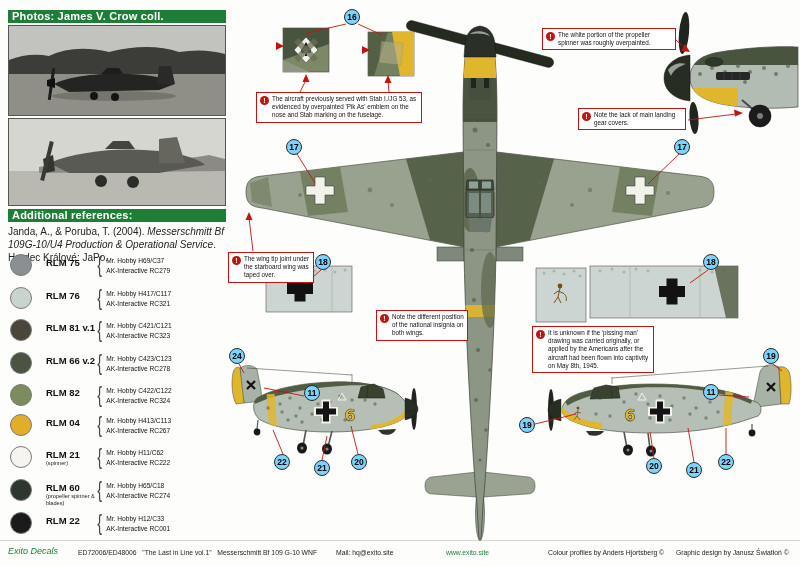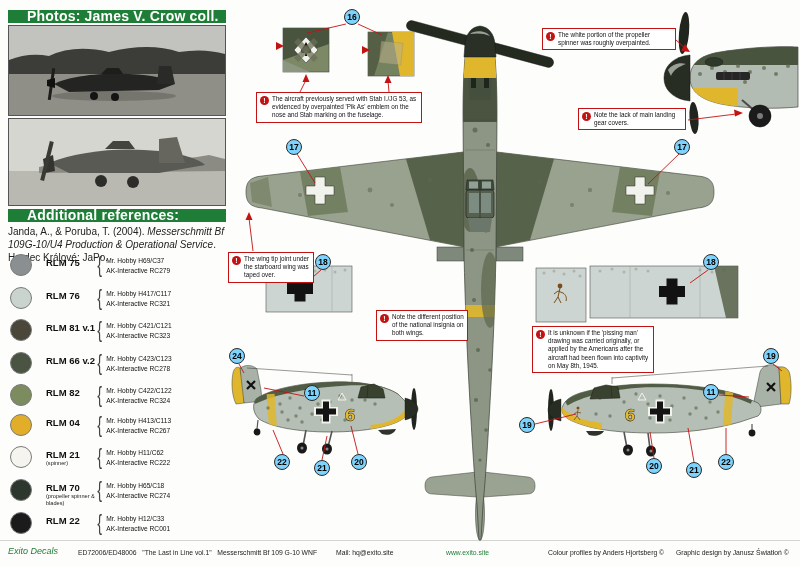--- a/index.html
+++ b/index.html
@@ -1,19 +1,19 @@
 <!DOCTYPE html>
 <html><head>
 <meta charset="utf-8">
 <style>
   *{margin:0;padding:0;box-sizing:border-box}
   html,body{width:800px;height:566px}
   body{font-family:"Liberation Sans",sans-serif;background:#fdfdfb;position:relative;overflow:hidden}
   .abs{position:absolute}
-  .greenbar{background:#1e7e37;color:#fff;font-size:14px;font-weight:bold;line-height:13px;height:13px;padding-left:19px;letter-spacing:.2px}
+  .greenbar{background:#1e7e37;color:#fff;font-size:11px;font-weight:bold;line-height:13px;height:13px;padding-left:4px;letter-spacing:.2px}
   .photo{background:#9a9a96;border:1px solid #555;overflow:hidden}
   .ref{font-size:10px;color:#222;line-height:1.3}
   .ref i{font-style:italic}
   .paintrow{display:flex;align-items:flex-start}
   .swatch{width:22px;height:22px;border-radius:50%;border:1px solid #7a7a7a;flex:none;margin-top:2px}
   .pname{font-size:9.5px;font-weight:bold;width:50px;margin-left:14px;line-height:1.1;padding-top:6px;color:#111}
   .pnote{font-size:5.6px;font-weight:normal;display:block;line-height:1.15;color:#222}
   .brace{font-size:22px;font-weight:200;color:#444;line-height:26px;margin-right:3px;transform:scaleX(.65)}
   .plines{font-size:6.6px;line-height:1.55;padding-top:4px;color:#111;white-space:nowrap}
   .callout{width:16px;height:16px;border-radius:50%;background:#7dd3fc;border:1.2px solid #2a2a2a;color:#000;font-size:8.5px;font-weight:bold;display:flex;align-items:center;justify-content:center;z-index:6}
@@ -427,21 +427,21 @@
   <span class="plines"><span>Mr. Hobby H413/C113</span><br><span>AK-Interactive RC267</span></span>
 </div>
 <div class="abs paintrow" style="left:10px;top:444px;width:218px">
   <span class="swatch" style="background-color: rgb(245, 244, 238);"></span>
   <span class="pname"><span>RLM 21</span><span class="pnote">(spinner)</span></span>
   <span class="brace">{</span>
   <span class="plines"><span>Mr. Hobby H11/C62</span><br><span>AK-Interactive RC222</span></span>
 </div>
 <div class="abs paintrow" style="left:10px;top:477px;width:218px">
   <span class="swatch" style="background-color: rgb(46, 55, 46);"></span>
-  <span class="pname"><span>RLM 70</span><span class="pnote">(propeller spinner &amp; blades)</span></span>
+  <span class="pname"><span>RLM 60</span><span class="pnote">(propeller spinner &amp; blades)</span></span>
   <span class="brace">{</span>
   <span class="plines"><span>Mr. Hobby H65/C18</span><br><span>AK-Interactive RC274</span></span>
 </div>
 <div class="abs paintrow" style="left:10px;top:510px;width:218px">
   <span class="swatch" style="background-color: rgb(27, 27, 27);"></span>
   <span class="pname"><span>RLM 22</span><span class="pnote"></span></span>
   <span class="brace">{</span>
   <span class="plines"><span>Mr. Hobby H12/C33</span><br><span>AK-Interactive RC001</span></span>
 </div>
 

